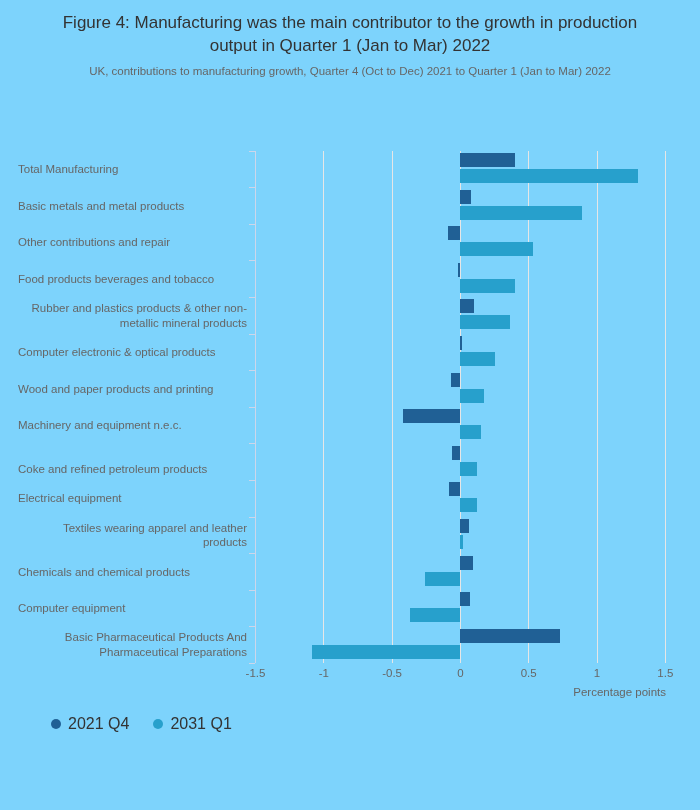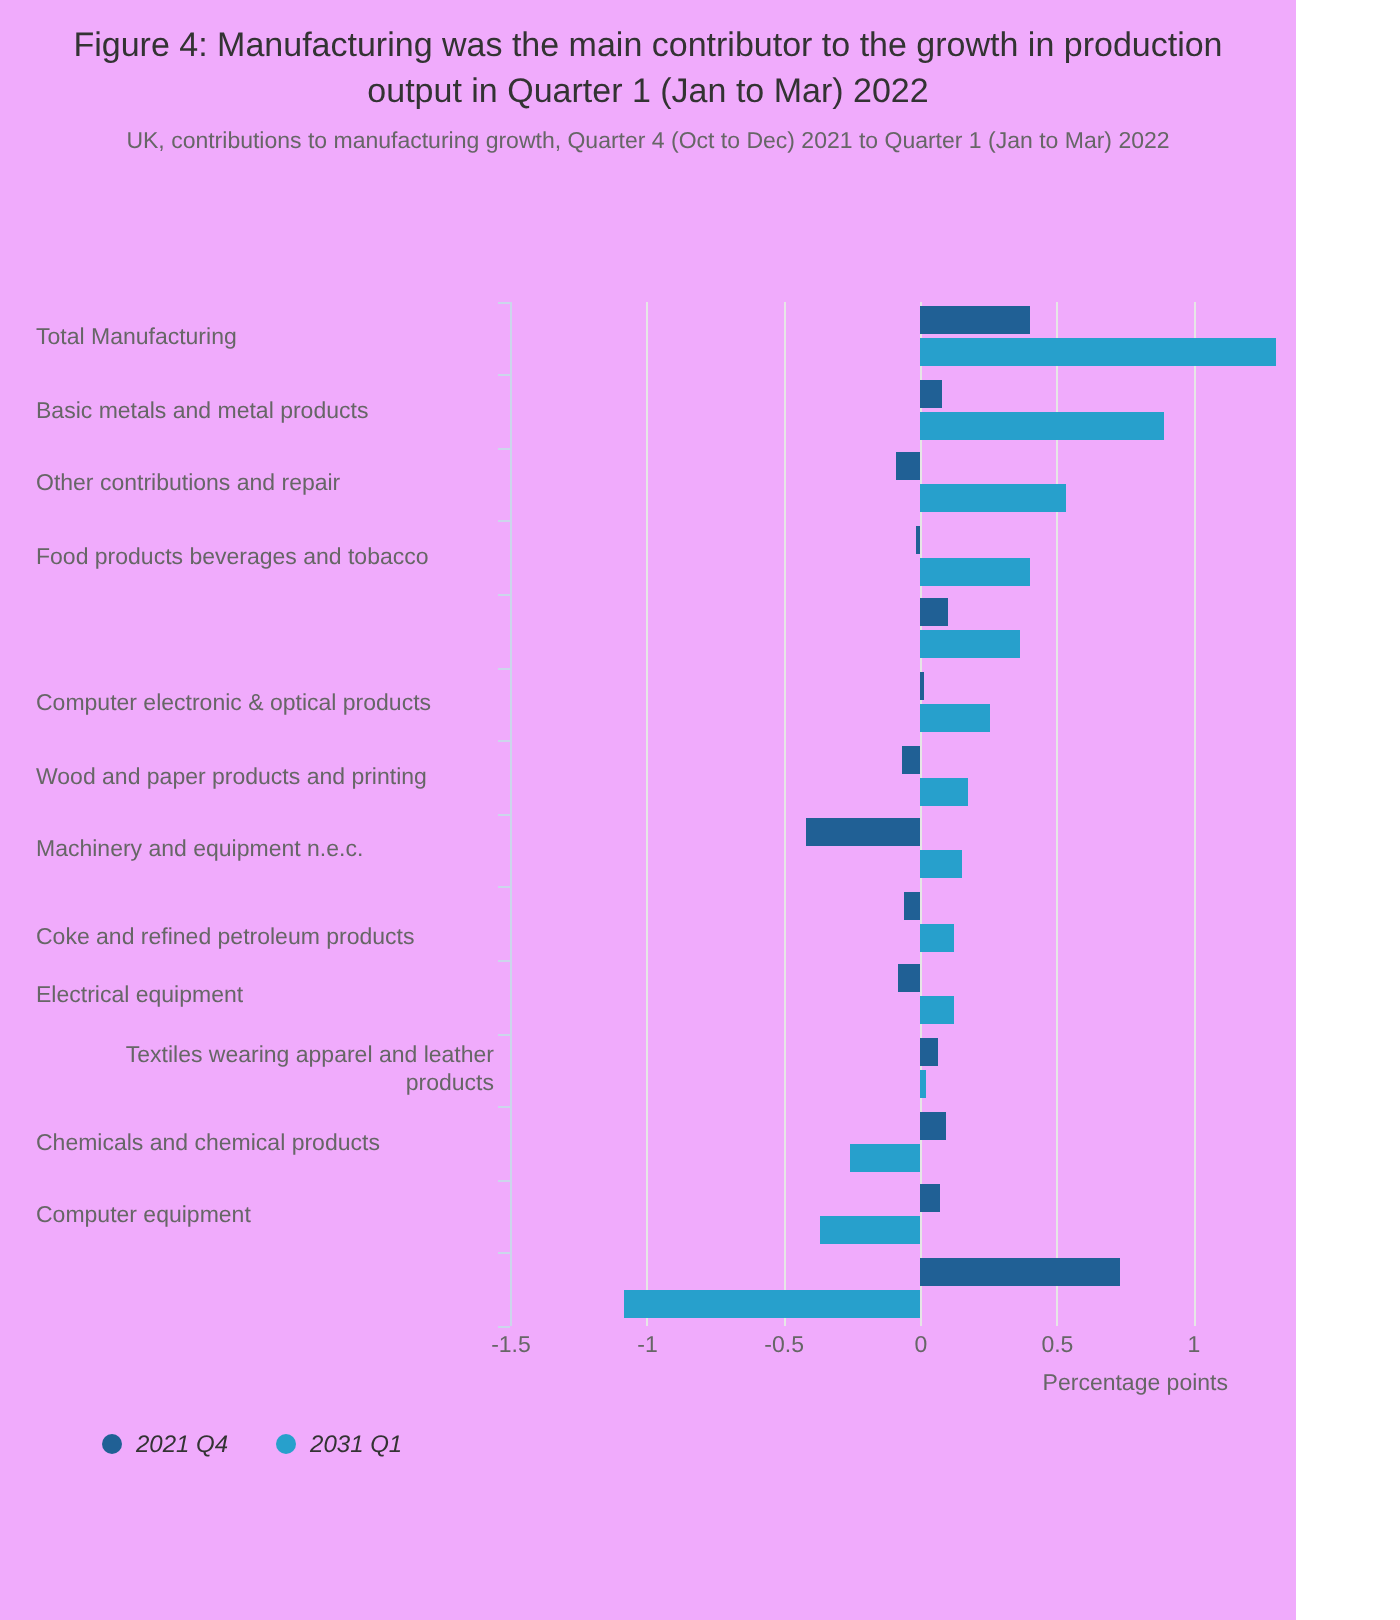--- a/index.html
+++ b/index.html
@@ -1,19 +1,19 @@
 <!DOCTYPE html>
 <html><head>
 <meta charset="utf-8">
 <style>
   html,body{margin:0;padding:0;background:#ffffff;}
   .fig{
     position:relative;
-    width:648px;height:810px;
-    background:#f0abfc;
+    width:700px;height:810px;
+    background:#7dd3fc;
     font-family:"Liberation Sans", sans-serif;
     overflow:hidden;
   }
   .title{
     margin:11px auto 0;
     max-width:600px;
     text-align:center;
     font-size:17px;
     line-height:1.38;
     color:#333333;
@@ -43,21 +43,21 @@
   .xaxis-title{
     position:absolute;right:34px;top:686px;
     font-size:11.5px;color:#666666;
   }
   .legend{
     position:absolute;left:51px;top:715px;
     display:flex;align-items:center;gap:24px;
   }
   .legend-item{display:flex;align-items:center;gap:7px;cursor:pointer;}
   .legend-swatch{width:10px;height:10px;border-radius:50%;}
-  .legend-label{font-size:12px;color:#333333;font-style:italic;}
+  .legend-label{font-size:16px;color:#333333;}
 </style>
 </head>
 <body>
 
 <div class="fig" id="fig">
   <div class="title">Figure 4: Manufacturing was the main contributor to the growth in production output in Quarter 1 (Jan to Mar) 2022</div>
   <div class="subtitle">UK, contributions to manufacturing growth, Quarter 4 (Oct to Dec) 2021 to Quarter 1 (Jan to Mar) 2022</div>
   <div class="xaxis-title">Percentage points</div>
   <div class="legend" id="legend">
       <div class="legend-item">
@@ -98,20 +98,21 @@
     <div class="bar" style="left: 460.4px; top: 205.6px; width: 121.574px; background: rgb(39, 160, 204);"></div>
     <div class="cat-label wrapped" style="top: 187.6px; height: 36.6px;">Basic metals and metal products</div>
     <div class="bar" style="left: 448.106px; top: 226.2px; width: 12.294px; background: rgb(32, 96, 149);"></div>
     <div class="bar" style="left: 460.4px; top: 242.2px; width: 72.398px; background: rgb(39, 160, 204);"></div>
     <div class="cat-label wrapped" style="top: 224.2px; height: 36.6px;">Other contributions and repair</div>
     <div class="bar" style="left: 457.668px; top: 262.8px; width: 2.732px; background: rgb(32, 96, 149);"></div>
     <div class="bar" style="left: 460.4px; top: 278.8px; width: 54.64px; background: rgb(39, 160, 204);"></div>
     <div class="cat-label wrapped" style="top: 260.8px; height: 36.6px;">Food products beverages and tobacco</div>
     <div class="bar" style="left: 460.4px; top: 299.4px; width: 13.66px; background: rgb(32, 96, 149);"></div>
     <div class="bar" style="left: 460.4px; top: 315.4px; width: 49.176px; background: rgb(39, 160, 204);"></div>
+    <div class="cat-label wrapped" style="top: 297.4px; height: 36.6px;">Rubber and plastics products &amp; other non-metallic mineral products</div>
     <div class="bar" style="left: 460.4px; top: 336px; width: 1.366px; background: rgb(32, 96, 149);"></div>
     <div class="bar" style="left: 460.4px; top: 352px; width: 34.15px; background: rgb(39, 160, 204);"></div>
     <div class="cat-label wrapped" style="top: 334px; height: 36.6px;">Computer electronic &amp; optical products</div>
     <div class="bar" style="left: 450.838px; top: 372.6px; width: 9.562px; background: rgb(32, 96, 149);"></div>
     <div class="bar" style="left: 460.4px; top: 388.6px; width: 23.222px; background: rgb(39, 160, 204);"></div>
     <div class="cat-label wrapped" style="top: 370.6px; height: 36.6px;">Wood and paper products and printing</div>
     <div class="bar" style="left: 403.028px; top: 409.2px; width: 57.372px; background: rgb(32, 96, 149);"></div>
     <div class="bar" style="left: 460.4px; top: 425.2px; width: 20.49px; background: rgb(39, 160, 204);"></div>
     <div class="cat-label wrapped" style="top: 407.2px; height: 36.6px;">Machinery and equipment n.e.c.</div>
     <div class="bar" style="left: 452.204px; top: 445.8px; width: 8.196px; background: rgb(32, 96, 149);"></div>
@@ -124,20 +125,21 @@
     <div class="bar" style="left: 460.4px; top: 535px; width: 2.732px; background: rgb(39, 160, 204);"></div>
     <div class="cat-label wrapped" style="top: 517px; height: 36.6px;">Textiles wearing apparel and leather products</div>
     <div class="bar" style="left: 460.4px; top: 555.6px; width: 12.294px; background: rgb(32, 96, 149);"></div>
     <div class="bar" style="left: 424.884px; top: 571.6px; width: 35.516px; background: rgb(39, 160, 204);"></div>
     <div class="cat-label wrapped" style="top: 553.6px; height: 36.6px;">Chemicals and chemical products</div>
     <div class="bar" style="left: 460.4px; top: 592.2px; width: 9.562px; background: rgb(32, 96, 149);"></div>
     <div class="bar" style="left: 409.858px; top: 608.2px; width: 50.542px; background: rgb(39, 160, 204);"></div>
     <div class="cat-label wrapped" style="top: 590.2px; height: 36.6px;">Computer equipment</div>
     <div class="bar" style="left: 460.4px; top: 628.8px; width: 99.718px; background: rgb(32, 96, 149);"></div>
     <div class="bar" style="left: 311.506px; top: 644.8px; width: 148.894px; background: rgb(39, 160, 204);"></div>
+    <div class="cat-label wrapped" style="top: 626.8px; height: 36.6px;">Basic Pharmaceutical Products And Pharmaceutical Preparations</div>
     <div class="xtick-label" style="left: 225.5px; top: 667.4px;">-1.5</div>
     <div class="xtick-label" style="left: 293.8px; top: 667.4px;">-1</div>
     <div class="xtick-label" style="left: 362.1px; top: 667.4px;">-0.5</div>
     <div class="xtick-label" style="left: 430.4px; top: 667.4px;">0</div>
     <div class="xtick-label" style="left: 498.7px; top: 667.4px;">0.5</div>
     <div class="xtick-label" style="left: 567px; top: 667.4px;">1</div>
     <div class="xtick-label" style="left: 635.3px; top: 667.4px;">1.5</div>
   </div>
 
 </body></html>

